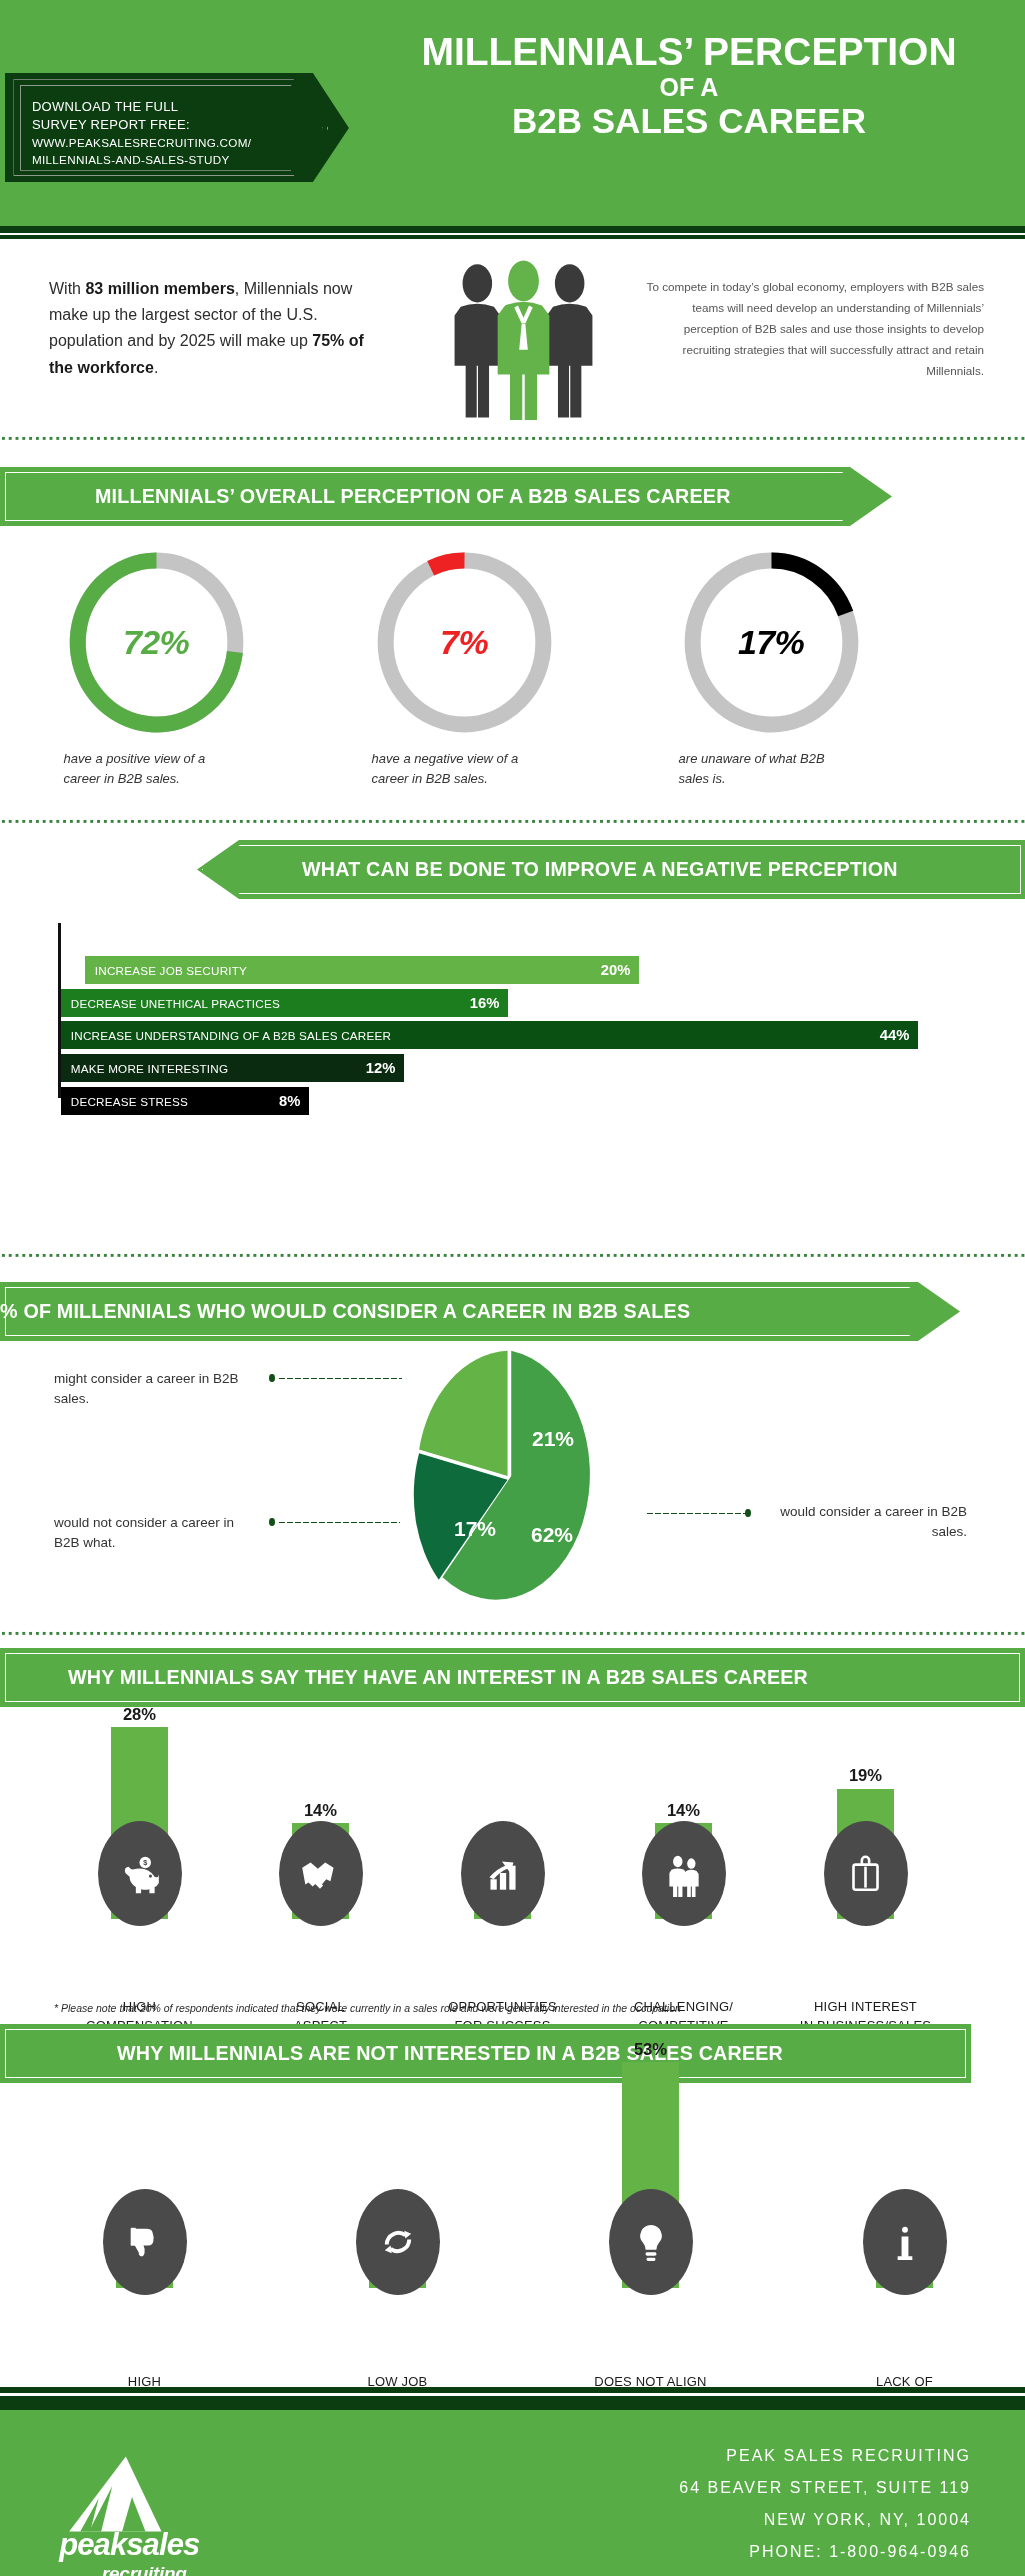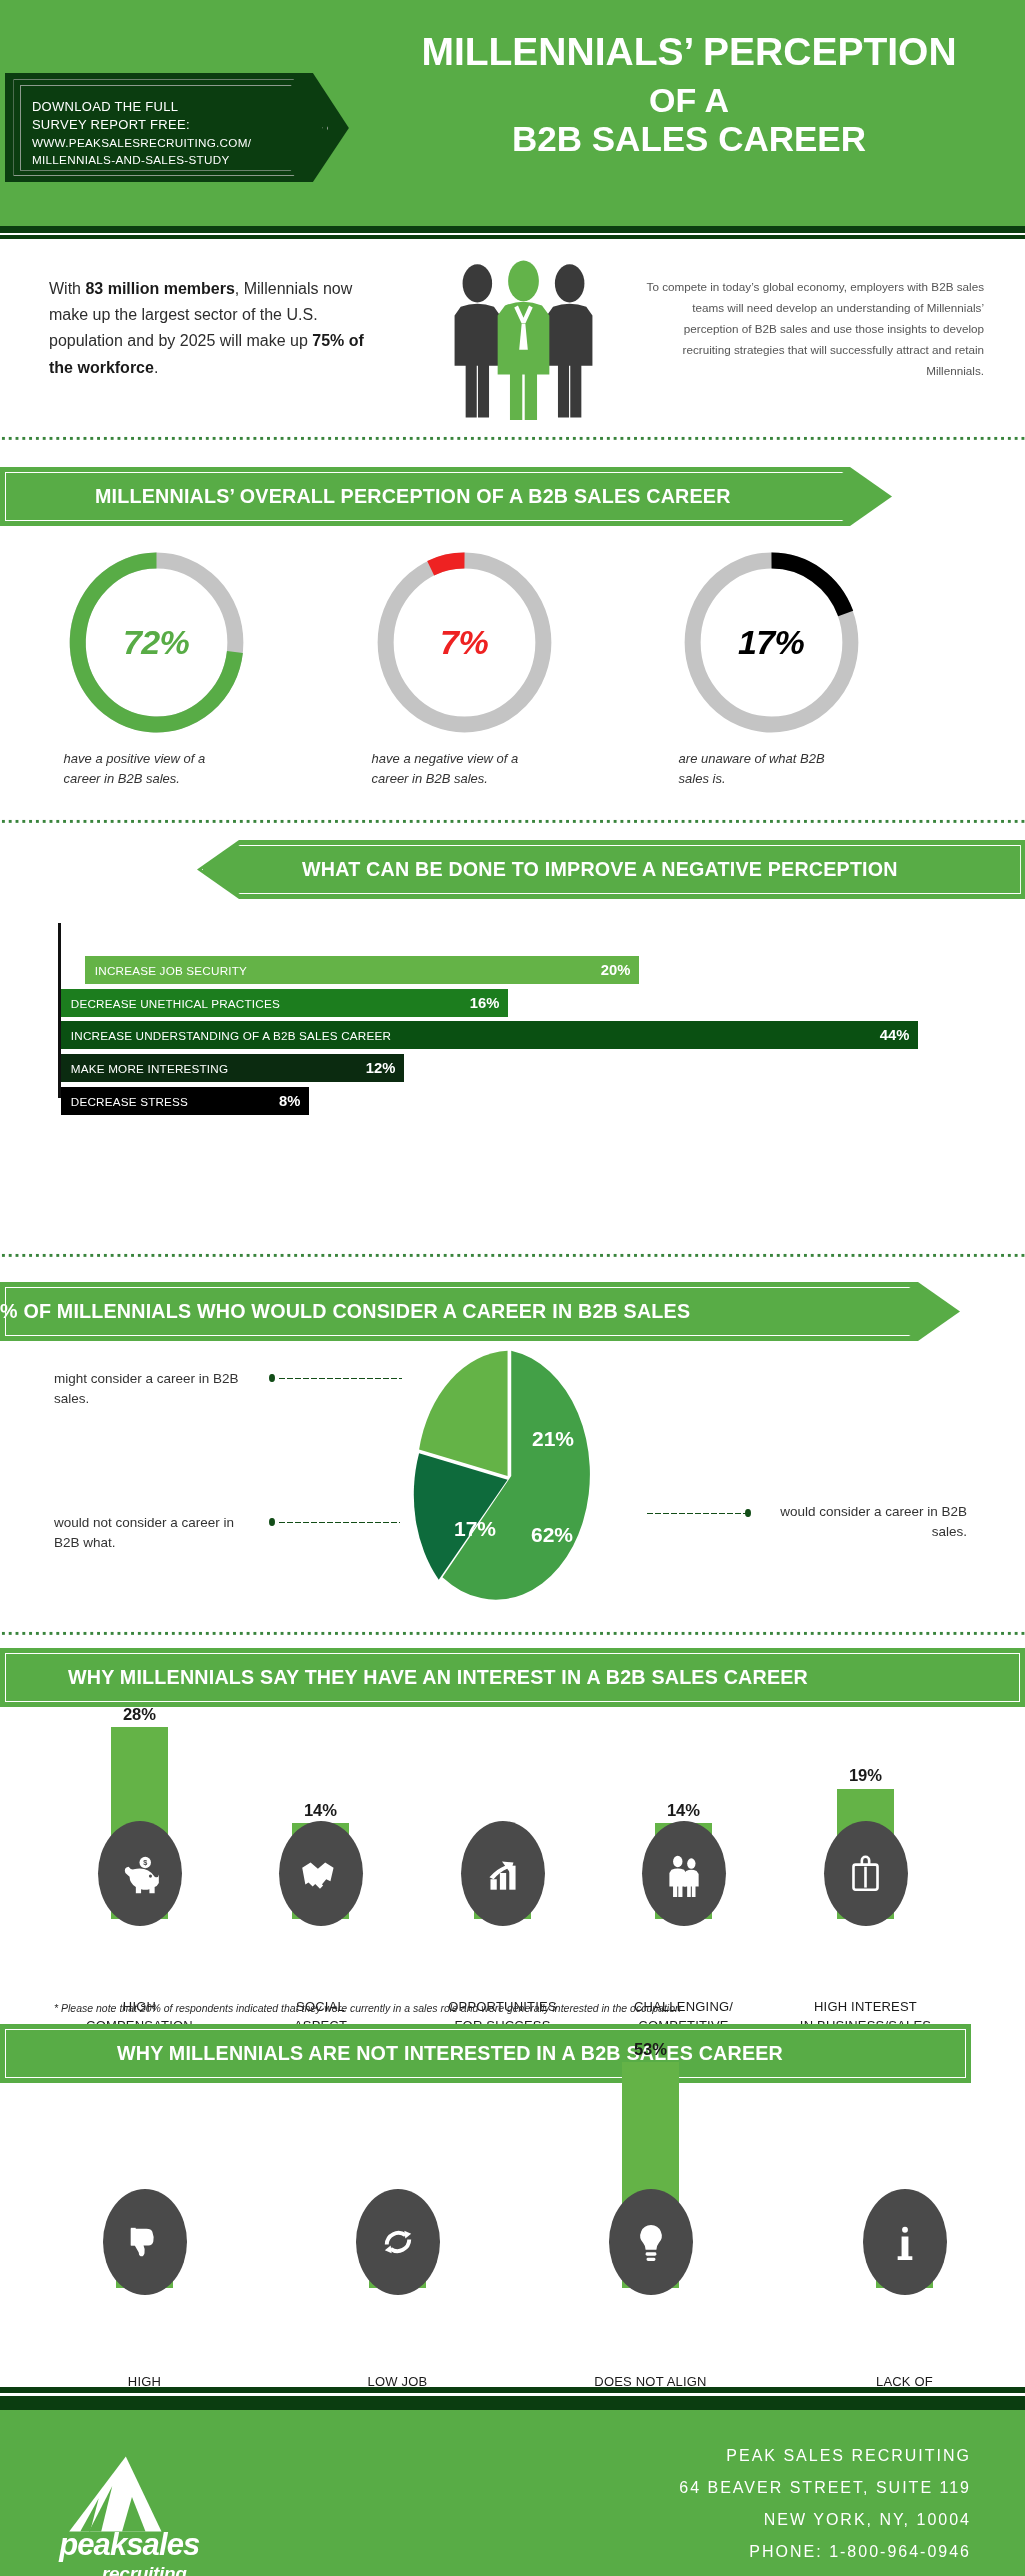--- a/index.html
+++ b/index.html
@@ -20,21 +20,21 @@
     clip-path:polygon(0 0, 280px 0, 315px 49px, 280px 97px, 0 97px);}
   .dl-badge .line2{position:absolute;left:14.8px;top:11.7px;width:303px;height:86px;
     border:1.2px solid #8d9a8d;box-sizing:border-box;
     clip-path:polygon(0 0, 271px 0, 303px 43px, 271px 86px, 0 86px);}
   .dl-text{position:absolute;left:27px;top:24.6px;width:264px;color:#ffffff;
     font-size:13px;line-height:1.45;letter-spacing:0.3px;font-weight:400;}
   .dl-text div{white-space:nowrap;}
 
   .hero-title{position:absolute;left:363px;top:29.5px;width:652px;text-align:center;
     color:#ffffff;font-weight:bold;font-size:39px;line-height:1.12;letter-spacing:0px;}
-  .hero-title .l2{font-size:34px;margin-top:8px;}
+  .hero-title .l2{font-size:25px;}
   .hero-title .l3{font-size:35px;}
 
   
   .intro{position:absolute;left:0;top:246px;width:1025px;height:185px;}
   .intro-left{position:absolute;left:49px;top:29.5px;width:332px;font-size:16px;
     line-height:1.65;color:#2d2d2d;}
   .intro-left b{font-weight:bold;color:#1a1a1a;}
   .intro-right{position:absolute;left:640px;top:29.5px;width:344px;font-size:11.7px;
     line-height:1.8;color:#555;text-align:right;}
   .people{position:absolute;left:431px;top:13.5px;width:185px;height:160px;}

